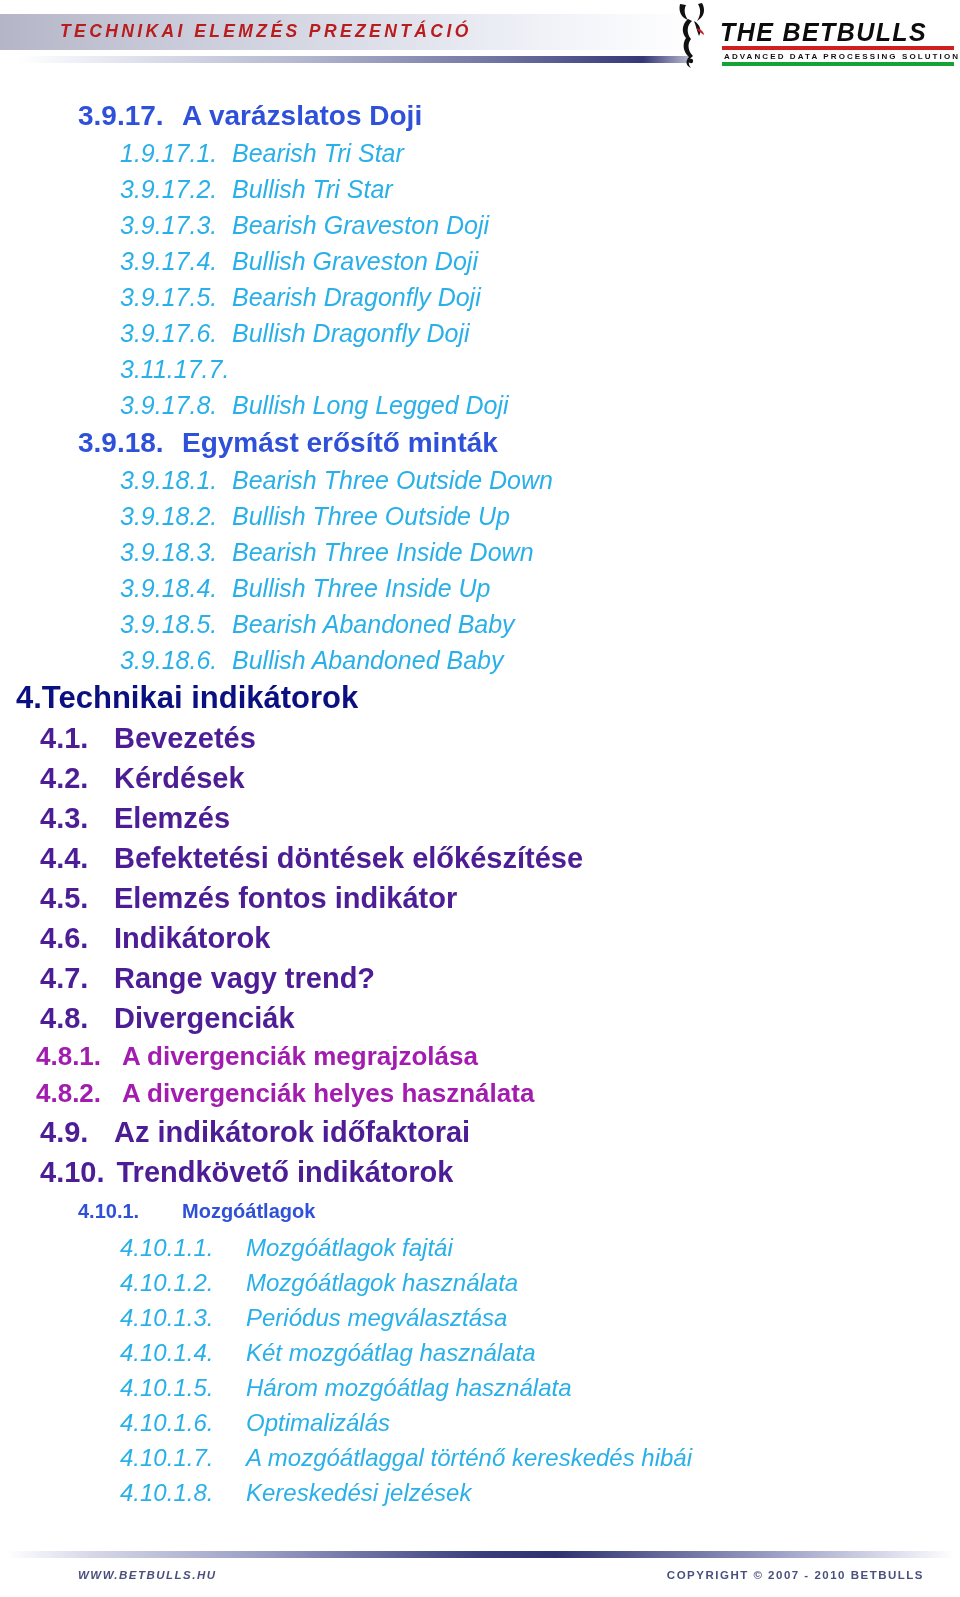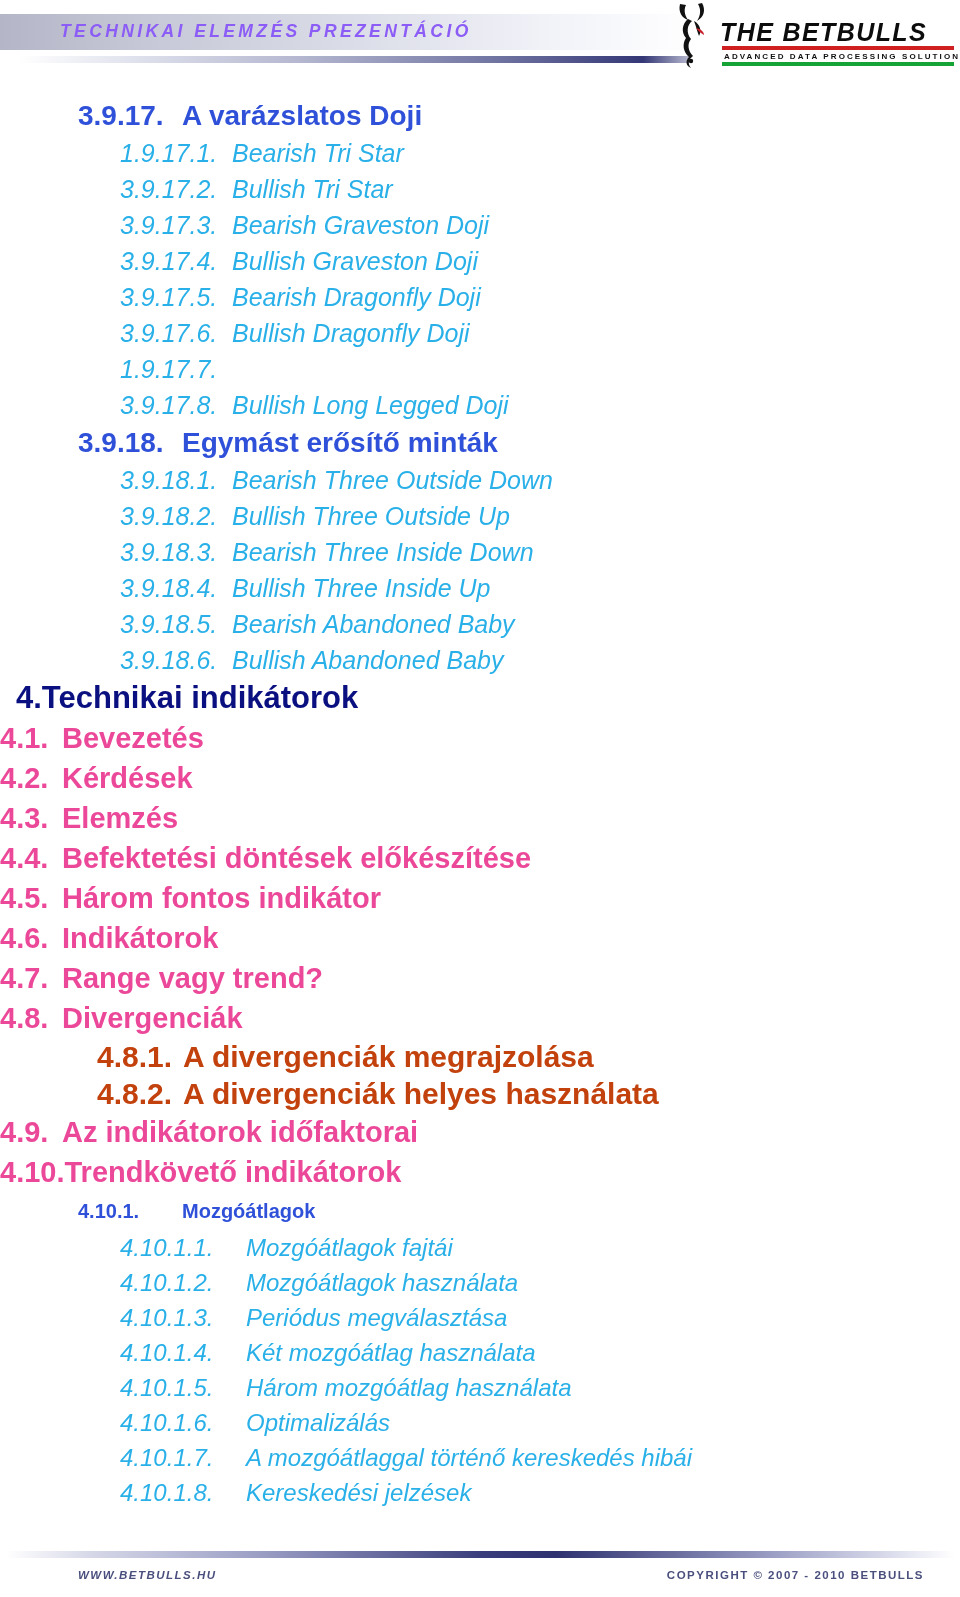--- a/index.html
+++ b/index.html
@@ -38,21 +38,21 @@
         rgba(255,255,255,0) 100%);
   }
   .header-title {
     position: absolute;
     top: 21px;
     left: 60px;
     font-size: 17.5px;
     font-weight: bold;
     font-style: italic;
     letter-spacing: 3.4px;
-    color: #8b5cf6;
+    color: #b91c1c;
     white-space: nowrap;
     font-family: "Liberation Sans", sans-serif;
   }
   .header-rule {
     position: absolute;
     top: 56px;
     left: 18px;
     width: 672px;
     height: 7px;
     background: linear-gradient(to right,
@@ -141,45 +141,47 @@
     font-weight: bold;
     font-size: 31px;
     line-height: 40px;
     padding-left: 16px;
   }
   .lvl1 .toc-num { min-width: 24px; }
   .lvl1 .toc-text { padding-left: 0px; }
 
   
   .lvl2 {
-    color: #ec4899;
+    color: #4c1d95;
     font-weight: bold;
     font-size: 29px;
     line-height: 40px;
+    padding-left: 40px;
+    gap: 12px;
   }
   .lvl2 .toc-num { min-width: 62px; }
 
   
   .lvl2b {
     color: #2f50d8;
     font-weight: bold;
     font-size: 28px;
     line-height: 39px;
     padding-left: 78px;
     align-items: flex-end;
   }
   .lvl2b .toc-num { min-width: 104px; }
 
   
   .lvl3 {
-    color: #c2410c;
-    font-weight: bold;
-    font-size: 30px;
+    color: #a21caf;
+    font-weight: bold;
+    font-size: 26px;
     line-height: 37px;
-    padding-left: 97px;
+    padding-left: 36px;
   }
   .lvl3 .toc-num { min-width: 86px; }
 
   
   .lvl3b {
     color: #2f50d8;
     font-weight: bold;
     font-size: 20px;
     line-height: 38px;
     padding-left: 78px;
@@ -305,21 +307,21 @@
     </div>
     <div class="toc-row lvl4">
       <span class="toc-num">3.9.17.5.</span>
       <span class="toc-text">Bearish Dragonfly Doji</span>
     </div>
     <div class="toc-row lvl4">
       <span class="toc-num">3.9.17.6.</span>
       <span class="toc-text">Bullish Dragonfly Doji</span>
     </div>
     <div class="toc-row lvl4">
-      <span class="toc-num">1.9.17.7.</span>
+      <span class="toc-num">3.11.17.7.</span>
     </div>
     <div class="toc-row lvl4">
       <span class="toc-num">3.9.17.8.</span>
       <span class="toc-text">Bullish Long Legged Doji</span>
     </div>
     <div class="toc-row lvl2b">
       <span class="toc-num">3.9.18.</span>
       <span class="toc-text">Egymást erősítő minták</span>
     </div>
     <div class="toc-row lvl4">
@@ -361,21 +363,21 @@
     <div class="toc-row lvl2">
       <span class="toc-num">4.3.</span>
       <span class="toc-text">Elemzés</span>
     </div>
     <div class="toc-row lvl2">
       <span class="toc-num">4.4.</span>
       <span class="toc-text">Befektetési döntések előkészítése</span>
     </div>
     <div class="toc-row lvl2">
       <span class="toc-num">4.5.</span>
-      <span class="toc-text">Három fontos indikátor</span>
+      <span class="toc-text">Elemzés fontos indikátor</span>
     </div>
     <div class="toc-row lvl2">
       <span class="toc-num">4.6.</span>
       <span class="toc-text">Indikátorok</span>
     </div>
     <div class="toc-row lvl2">
       <span class="toc-num">4.7.</span>
       <span class="toc-text">Range vagy trend?</span>
     </div>
     <div class="toc-row lvl2">

